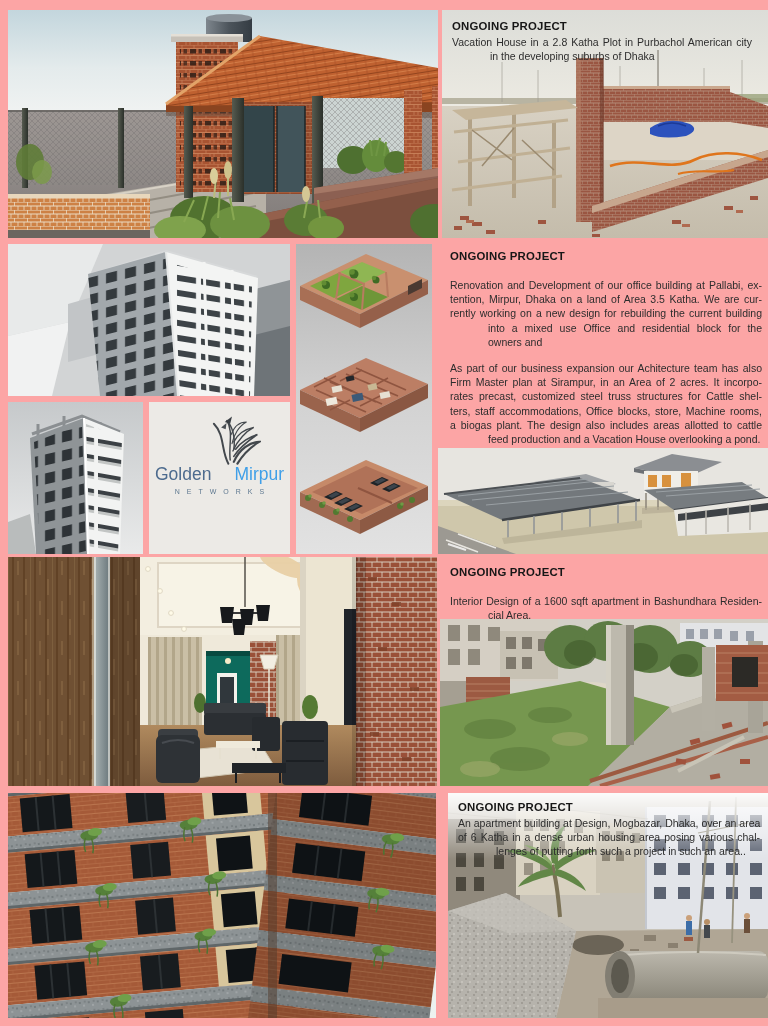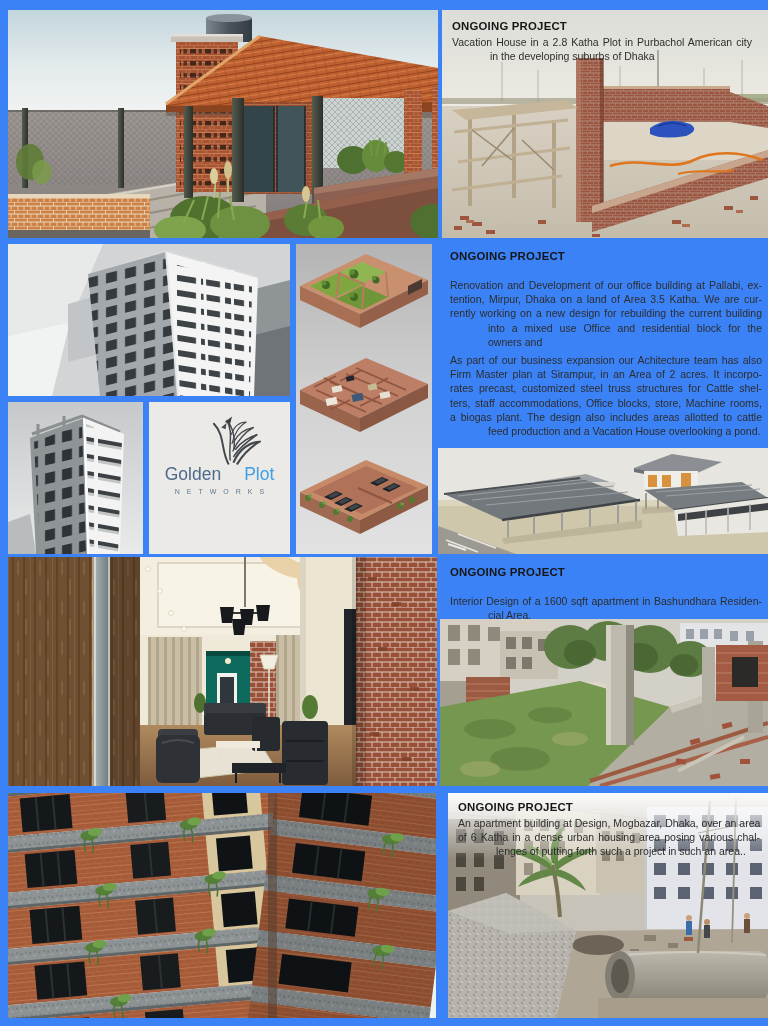--- a/index.html
+++ b/index.html
@@ -1,26 +1,26 @@
 <!DOCTYPE html>
 <html><head>
 <meta charset="utf-8">
 <style>
   html,body{margin:0;padding:0;background:#fff;}
-  .page{position:relative;width:768px;height:1026px;background:#3b82f6;overflow:hidden;
+  .page{position:relative;width:768px;height:1026px;background:#fca5a5;overflow:hidden;
         font-family:"Liberation Sans",sans-serif;}
   figure.ph{position:absolute;margin:0;overflow:hidden;background:#eceae6;}
   figure.ph svg{display:block;width:100%;height:100%;}
   .caption{position:absolute;}
   .caption h3, .textblock h3{margin:0 0 3px 0;font-size:11.4px;font-weight:bold;color:#161616;letter-spacing:0.2px;}
   .jbody{font-size:10.5px;line-height:14.2px;color:#2d2d2d;}
   .jbody .jline{text-align:justify;text-align-last:justify;white-space:nowrap;}
   .jbody .jline:last-child{text-align-last:left;white-space:normal;padding-left:38px;}
   .textblock{position:absolute;}
-  .textblock .para{margin-top:4px;}
+  .textblock .para{margin-top:12px;}
   .textblock .para:first-of-type{margin-top:16px;}
   
   .logo-tile{position:absolute;background:linear-gradient(145deg,#c2c2c2 0%,#cfcfcf 45%,#dedede 100%);overflow:hidden;}
   .logo-row{position:absolute;left:0;right:0;top:62px;display:flex;justify-content:center;align-items:baseline;gap:23px;
             font-size:17.5px;font-weight:normal;}
   .logo-netw{position:absolute;left:0;right:0;top:86px;text-align:center;font-size:7px;letter-spacing:7px;text-indent:7px;}
   .eagle-wrap{position:absolute;left:54px;top:10px;width:58px;height:58px;}
 </style>
 </head>
 <body>
@@ -277,21 +277,21 @@
           <path d="M34 46 C42 34 54 26 60 22 C52 24 42 30 36 38" stroke-width="1.8"></path>
           <path d="M33 40 C38 28 48 18 56 14 C46 16 38 22 34 30" stroke-width="1.5"></path>
           <path d="M32 32 C34 22 40 12 48 8 C40 8 34 14 31 22" stroke-width="1.2"></path>
         </g>
         <path d="M24 8 L32 2 L30 10 Z" fill="#3a3f44"></path>
         <path d="M20 14 l6 -5 l-1 7 Z" fill="#4a4f54"></path>
       </svg>
     </div>
     <div class="logo-row">
       <span style="color: rgb(77, 107, 142);">Golden</span>
-      <span style="color: rgb(63, 159, 232);">Plot</span>
+      <span style="color: rgb(63, 159, 232);">Mirpur</span>
     </div>
     <div class="logo-netw" style="color: rgb(94, 120, 144);">NETWORKS</div>
   </figure>
 
   <figure class="ph" style="left:296px;top:244px;width:136px;height:310px">
     <svg viewBox="0 0 136 310" preserveAspectRatio="none">
       <defs>
         <linearGradient id="fbg" x1="0" x2="0" y1="0" y2="1">
             <stop offset="0" stop-color="#b4b4b4"></stop>
             <stop offset="0.5" stop-color="#d2d2d2"></stop>

